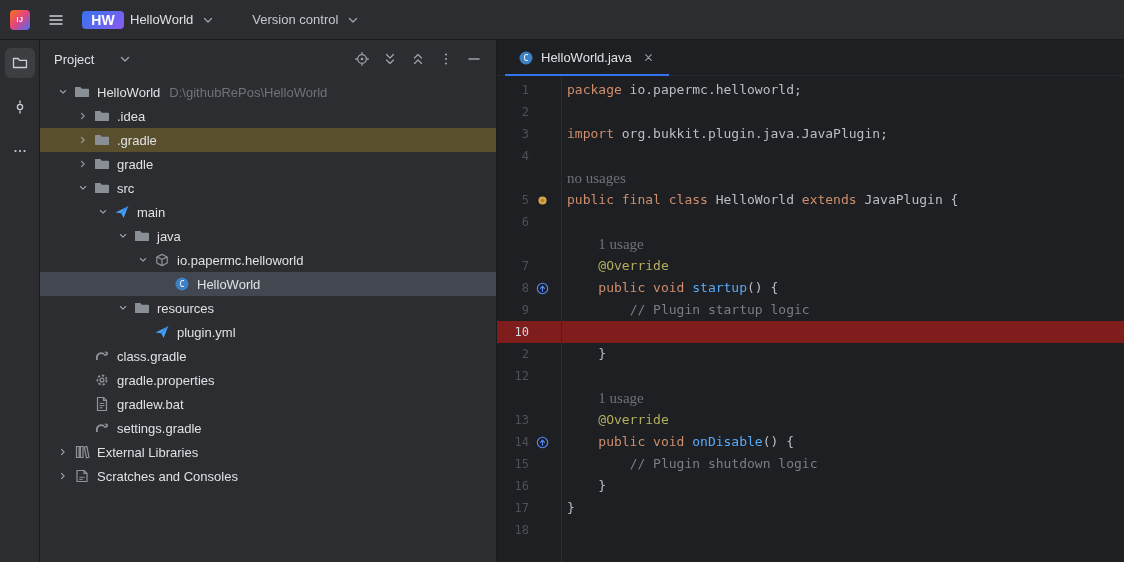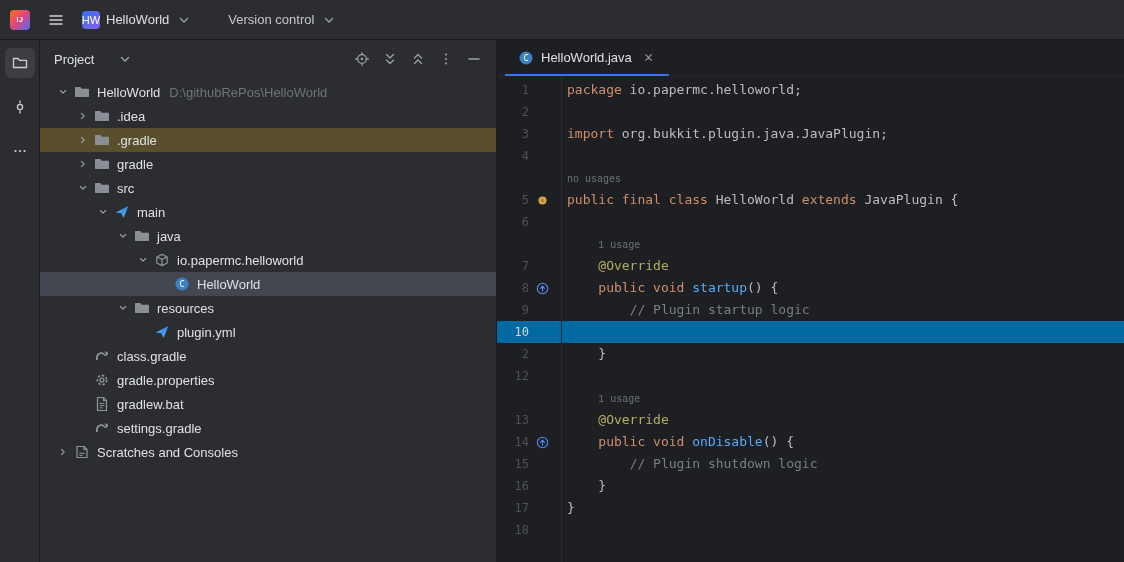--- a/index.html
+++ b/index.html
@@ -6,21 +6,21 @@
   html,body{width:1124px;height:562px;overflow:hidden}
   body{background:#1e1f22;font-family:"Liberation Sans",sans-serif;font-size:13px;color:#dfe1e5}
   .app{width:100%;height:100%;display:flex;flex-direction:column}
 
   
   .topbar{flex:0 0 40px;background:#2b2d30;border-bottom:1px solid #1a1b1e;display:flex;align-items:center;padding:0 10px;gap:4px}
   .logo{width:20px;height:20px;border-radius:4px;background:linear-gradient(135deg,#f97316 0%,#e3447c 48%,#4a6ef5 100%);display:flex;align-items:center;justify-content:center;margin-right:8px;flex:0 0 auto}
   .logo span{font-size:7px;font-weight:bold;color:#fff;letter-spacing:.5px}
   .icon-btn{width:28px;height:28px;border:none;background:transparent;display:flex;align-items:center;justify-content:center;border-radius:4px;cursor:pointer}
   .widget{display:flex;align-items:center;gap:6px;padding:4px 8px;border-radius:4px;cursor:pointer}
-  .hw-badge{width:18px;height:18px;border-radius:4px;background:linear-gradient(135deg,#3574f0,#8a5bf0);color:#fff;font-size:11px;font-weight:400;display:flex;align-items:center;justify-content:center}
+  .hw-badge{width:42px;height:18px;border-radius:4px;background:linear-gradient(135deg,#3574f0,#8a5bf0);color:#fff;font-size:14px;font-weight:700;display:flex;align-items:center;justify-content:center}
   .widget .label{color:#dfe1e5}
   .widget.vcs{margin-left:16px}
   .widget.vcs .label{color:#c6c8cd}
 
   
   .body{flex:1;display:flex;min-height:0}
   .strip{flex:0 0 40px;background:#2b2d30;border-right:1px solid #1a1b1e;display:flex;flex-direction:column;align-items:center;padding-top:8px;gap:14px}
   .strip-btn{width:30px;height:30px;border-radius:6px;display:flex;align-items:center;justify-content:center;cursor:pointer}
   .strip-btn.active{background:#3c3e42}
 
@@ -46,34 +46,34 @@
   .editor{flex:1;background:#1e1f22;display:flex;flex-direction:column;min-width:0}
   .tabbar{flex:0 0 36px;display:flex;align-items:stretch;border-bottom:1px solid #26282e;padding-left:8px}
   .tab{display:flex;align-items:center;gap:7px;padding:0 12px;position:relative;cursor:pointer}
   .tab.active::after{content:"";position:absolute;left:0;right:0;bottom:-1px;height:2px;background:#3574f0}
   .tab .ic svg{width:16px;height:16px}
   .tab-label{color:#dfe1e5}
   .tab-close{width:16px;height:16px;display:flex;align-items:center;justify-content:center;border-radius:3px;cursor:pointer;margin-left:2px}
   .code-area{flex:1;position:relative;font-family:"DejaVu Sans Mono","Liberation Mono",monospace;font-size:13px;padding-top:3px;overflow:hidden}
   .gutter-divider{position:absolute;left:64px;top:0;bottom:0;width:1px;background:#2b2d30}
   .code-row{display:flex;height:22px;line-height:22px;white-space:pre}
-  .code-row.current{background:#0369a1}
+  .code-row.current{background:#7f1d1d}
   .gutter{flex:0 0 62px;display:flex;align-items:center}
   .lnum{flex:0 0 32px;text-align:right;color:#4d5157;font-size:12px}
   .current .lnum{color:#d5d8de}
   .gicon{flex:0 0 26px;display:flex;align-items:center;justify-content:center}
   .gicon .ic svg{width:13px;height:13px}
   .code{padding-left:8px}
   .tk-kw{color:#cf8e6d}
   .tk-pl{color:#bcbec4}
   .tk-ann{color:#b3ae60}
   .tk-fn{color:#57aaf7}
   .tk-cm{color:#7a7e85}
   .tk-cls{color:#bcbec4}
-  .inlay{font-family:Liberation Mono, monospace;font-size:10px;color:#6d717a}
+  .inlay{font-family:Liberation Serif, serif;font-size:15px;color:#6d717a}
 </style>
 </head>
 <body>
 
 <div class="app">
 
   <header class="topbar">
     <div class="logo">
       <span>IJ</span>
     </div>
@@ -367,20 +367,34 @@
             <span class="tlabel">settings.gradle</span>
           </div>
           <div class="tree-row" style="padding-left: 14px;">
             <span class="chev">
               <svg viewBox="0 0 16 16" width="12" height="12">
                 <path d="M6 4.5 9.5 8 6 11.5" fill="none" stroke="#9da0a8" stroke-width="1.5" stroke-linecap="round" stroke-linejoin="round"></path>
               </svg>
             </span>
             <span class="ic">
               <svg viewBox="0 0 16 16">
+                <path d="M2.5 2.5h2.6v11H2.5zM6.4 2.5H9v11H6.4z" fill="none" stroke="#8f939a" stroke-width="1.2"></path>
+                <path d="m10.4 3.1 2.5-.6 2 10.8-2.5.5z" fill="none" stroke="#8f939a" stroke-width="1.2"></path>
+              </svg>
+            </span>
+            <span class="tlabel">External Libraries</span>
+          </div>
+          <div class="tree-row" style="padding-left: 14px;">
+            <span class="chev">
+              <svg viewBox="0 0 16 16" width="12" height="12">
+                <path d="M6 4.5 9.5 8 6 11.5" fill="none" stroke="#9da0a8" stroke-width="1.5" stroke-linecap="round" stroke-linejoin="round"></path>
+              </svg>
+            </span>
+            <span class="ic">
+              <svg viewBox="0 0 16 16">
                 <path d="M3 2.5h7l3 3v8H3z" fill="none" stroke="#8f939a" stroke-width="1.2" stroke-linejoin="round"></path>
                 <path d="M10 2.5v3h3" fill="none" stroke="#8f939a" stroke-width="1.2"></path>
                 <path d="M5.3 9.3h5.4M5.3 11.4h3.4" stroke="#8f939a" stroke-width="1"></path>
               </svg>
             </span>
             <span class="tlabel">Scratches and Consoles</span>
           </div>
         </div>
     </aside>
 

